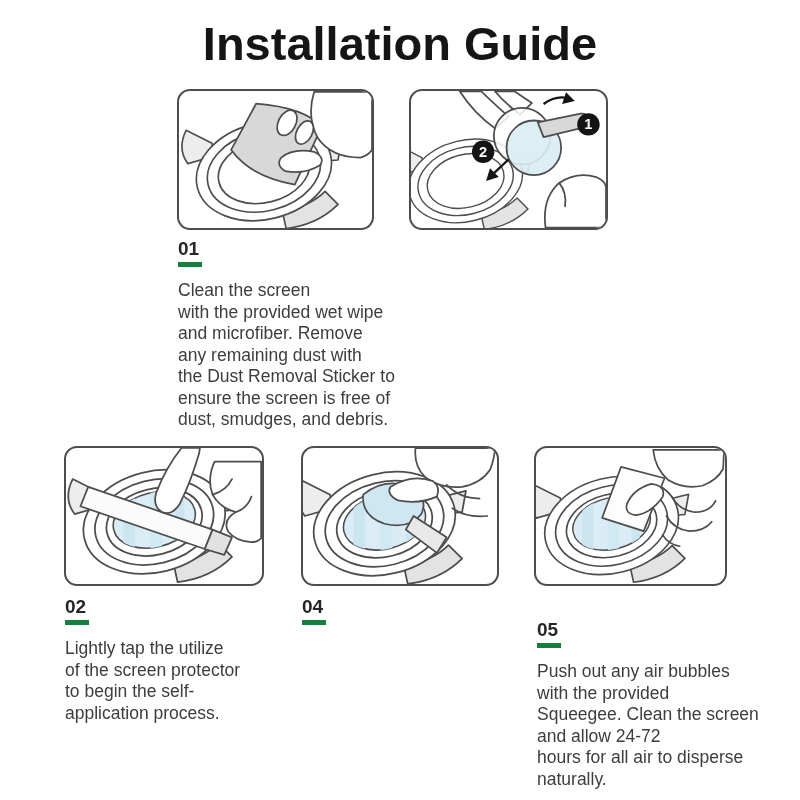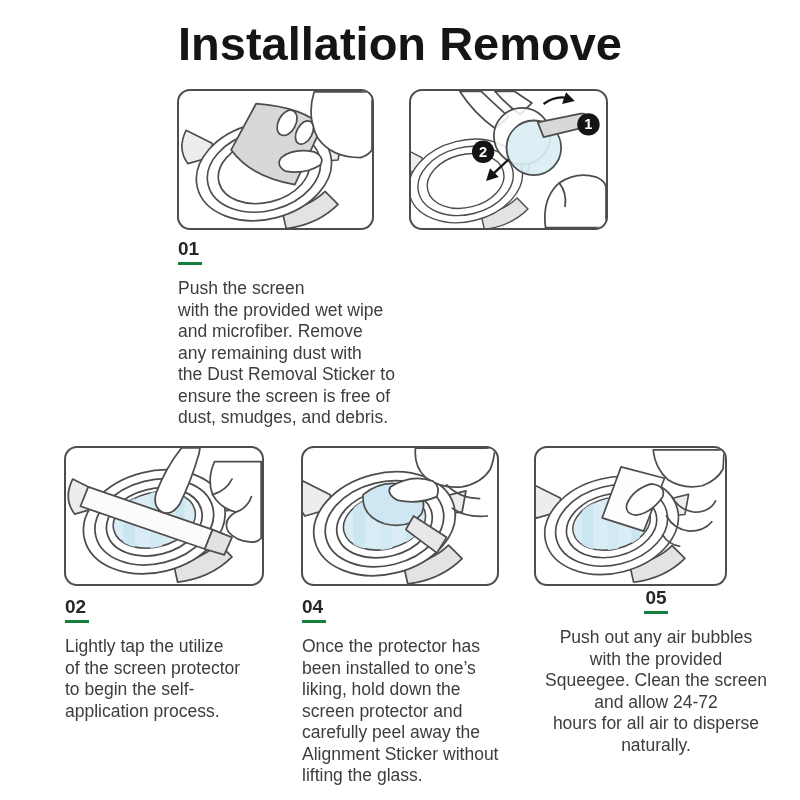--- a/index.html
+++ b/index.html
@@ -13,23 +13,23 @@
   .p1{left:177px;top:89px;width:197px;height:141px;}
   .p2{left:409px;top:89px;width:199px;height:141px;}
   .p3{left:64px; top:446px;width:200px;height:140px;}
   .p4{left:301px;top:446px;width:198px;height:140px;}
   .p5{left:534px;top:446px;width:193px;height:140px;}
   .stepText{position:absolute;}
   .t1{left:178px;top:238px;width:236px;}
   .t2{left:409px;top:238px;width:236px;}
   .t3{left:65px; top:596px;width:228px;}
   .t4{left:302px;top:596px;width:232px;}
-  .t5{left:537px;top:587px;width:238px;text-align:center;}
+  .t5{left:537px;top:619px;width:238px;}
   .num{display:inline-block;font-size:19px;font-weight:bold;color:#262626;
-       border-bottom:3px solid #15803d;padding-bottom:2px;min-width:24px;}
+       border-bottom:5px solid #15803d;padding-bottom:2px;min-width:24px;}
   .desc{margin:13px 0 0 0;font-size:17.5px;line-height:21.5px;color:#3d3d3d;
         white-space:pre-line;}
   .art{stroke:#4d4d4d;stroke-width:1.8;fill:#ffffff;stroke-linecap:round;stroke-linejoin:round;}
   .badgeText{font-family:"Liberation Sans",sans-serif;font-size:15px;font-weight:bold;
              fill:#ffffff;text-anchor:middle;}
   .hiddenDefs{position:absolute;width:0;height:0;}
 </style>
 </head>
 <body>
 
@@ -52,21 +52,21 @@
         <rect x="-32" y="-34" width="12" height="68" fill="#cbe5f1"></rect>
         <rect x="-4" y="-34" width="12" height="68" fill="#d1e9f3"></rect>
         <rect x="22" y="-34" width="9" height="68" fill="#cbe5f1"></rect>
       </g>
     </g>
   </defs>
 </svg>
 
 <div class="page">
 
-  <h1 class="title">Installation Remove</h1>
+  <h1 class="title">Installation Guide</h1>
 
   <div class="panel p1">
     <svg viewBox="0 0 200 140">
       <use href="#watchBody" transform="translate(88,82) scale(0.96)"></use>
       <g class="art">
         <path d="M80,12 Q130,16 148,36 L120,96 Q74,88 54,60 Z" fill="#d8d8d8"></path>
         <path d="M140,0 Q132,26 144,48 Q158,68 188,68 Q196,66 200,60 L200,0 Z"></path>
         <ellipse cx="112" cy="32" rx="9" ry="14" transform="rotate(28 112 32)"></ellipse>
         <ellipse cx="130" cy="42" rx="8" ry="13" transform="rotate(28 130 42)"></ellipse>
         <path d="M140,62 Q118,58 106,68 Q100,76 110,82 Q130,86 146,76 Q152,68 140,62 Z"></path>
@@ -141,47 +141,40 @@
         <path d="M122,36 Q102,42 96,58 Q94,68 106,69 Q122,67 134,50 Q138,38 122,36 Z"></path>
         <path d="M144,50 Q152,64 168,66 Q184,66 190,54" fill="none"></path>
         <path d="M138,70 Q146,84 162,86 Q178,86 186,76" fill="none"></path>
         <path d="M134,90 Q140,100 152,102" fill="none"></path>
       </g>
     </svg>
   </div>
 
   <div class="stepText t1">
     <div class="num">01</div>
-    <p class="desc">Push the screen
+    <p class="desc">Clean the screen
 with the provided wet wipe
 and microfiber. Remove
 any remaining dust with
 the Dust Removal Sticker to
 ensure the screen is free of
 dust, smudges, and debris.</p>
   </div>
 
 
   <div class="stepText t3">
     <div class="num">02</div>
     <p class="desc">Lightly tap the utilize
 of the screen protector
 to begin the self-
 application process.</p>
   </div>
 
   <div class="stepText t4">
     <div class="num">04</div>
-    <p class="desc">Once the protector has
-been installed to one’s
-liking, hold down the
-screen protector and
-carefully peel away the
-Alignment Sticker without
-lifting the glass.</p>
   </div>
 
   <div class="stepText t5">
     <div class="num">05</div>
     <p class="desc">Push out any air bubbles
 with the provided
 Squeegee. Clean the screen
 and allow 24-72
 hours for all air to disperse
 naturally.</p>

